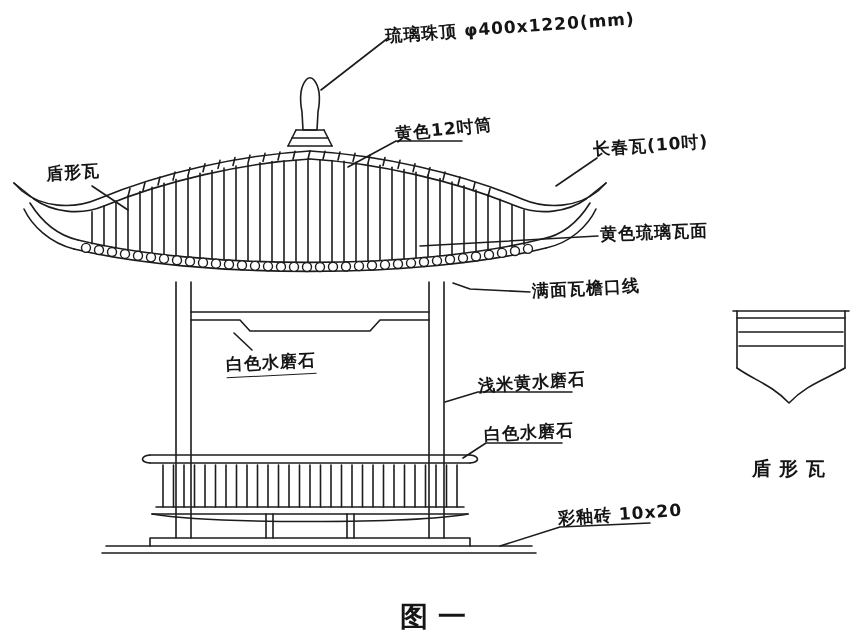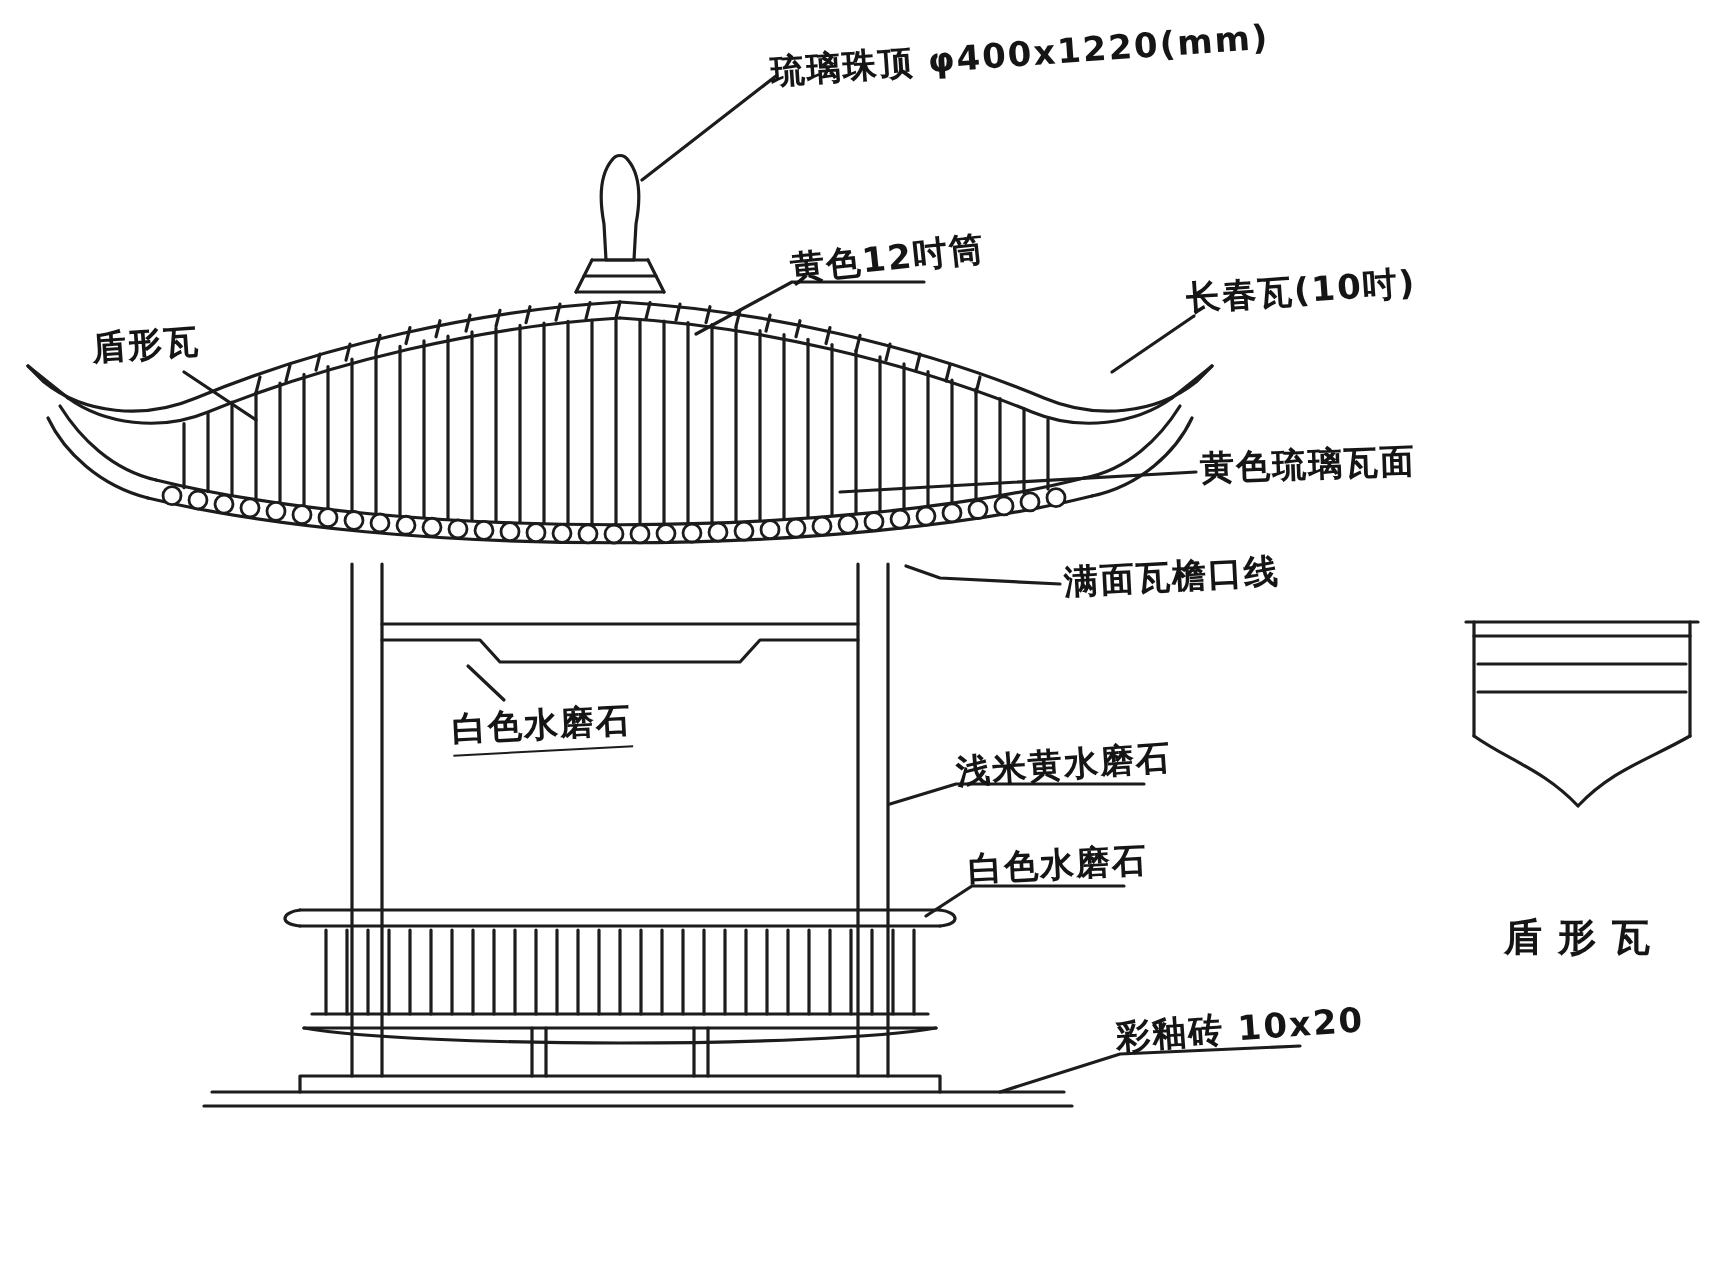--- a/index.html
+++ b/index.html
@@ -241,13 +241,14 @@
   <div class="lbl u" style="left:226px;top:351px;transform:rotate(-3deg);">白色水磨石</div>
 
   <div class="lbl" style="left:478px;top:371px;transform:rotate(-4deg);">浅米黄水磨石</div>
 
   <div class="lbl" style="left:484px;top:421px;transform:rotate(-3deg);">白色水磨石</div>
 
   <div class="lbl" style="left:558px;top:503px;transform:rotate(-4deg);">彩釉砖 10x20</div>
 
   <div class="lbl detail-lbl" style="left:752px;top:456px;">盾形瓦</div>
 
+  <div class="caption" style="left:400px;top:598px;">图一</div>
 </div>
 
 </body></html>

